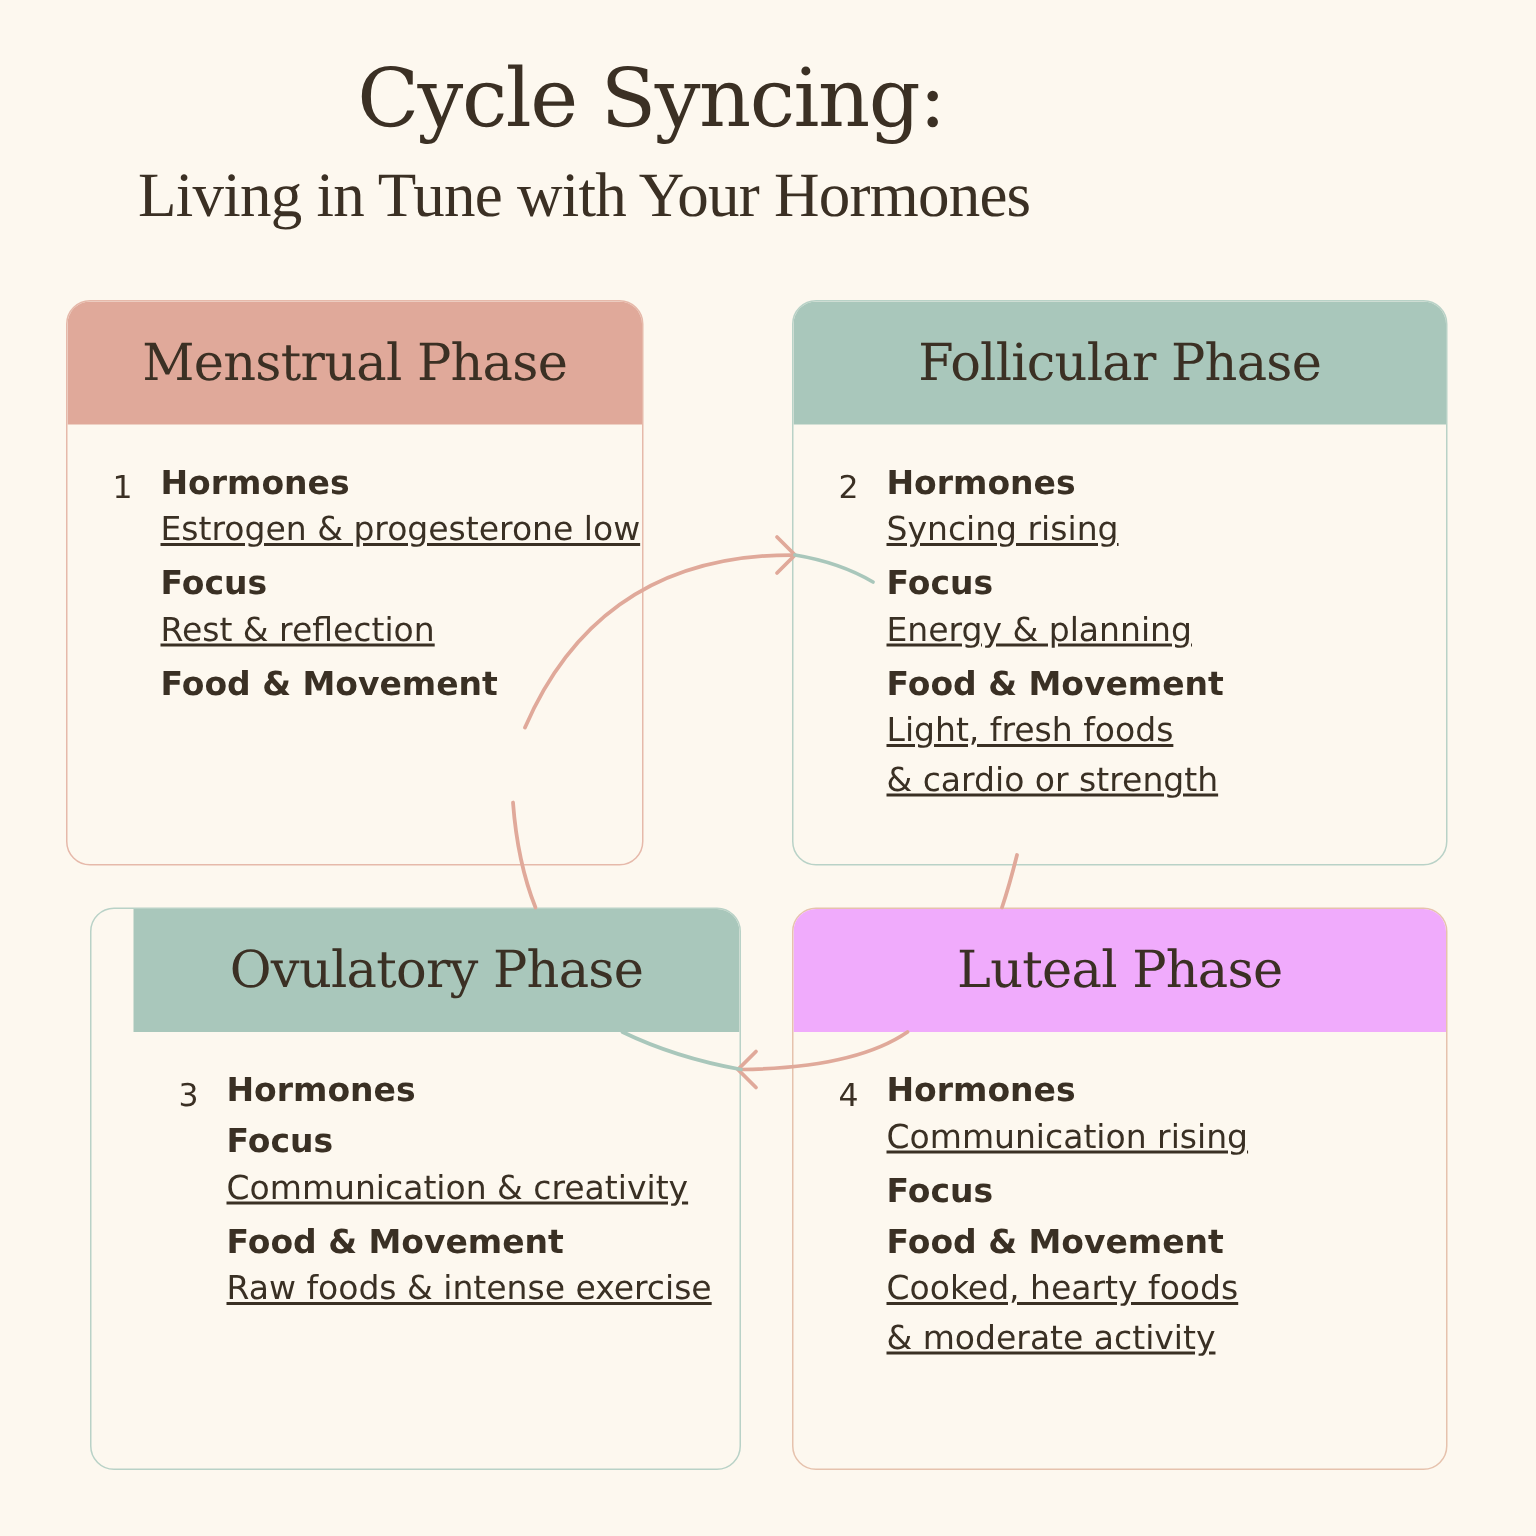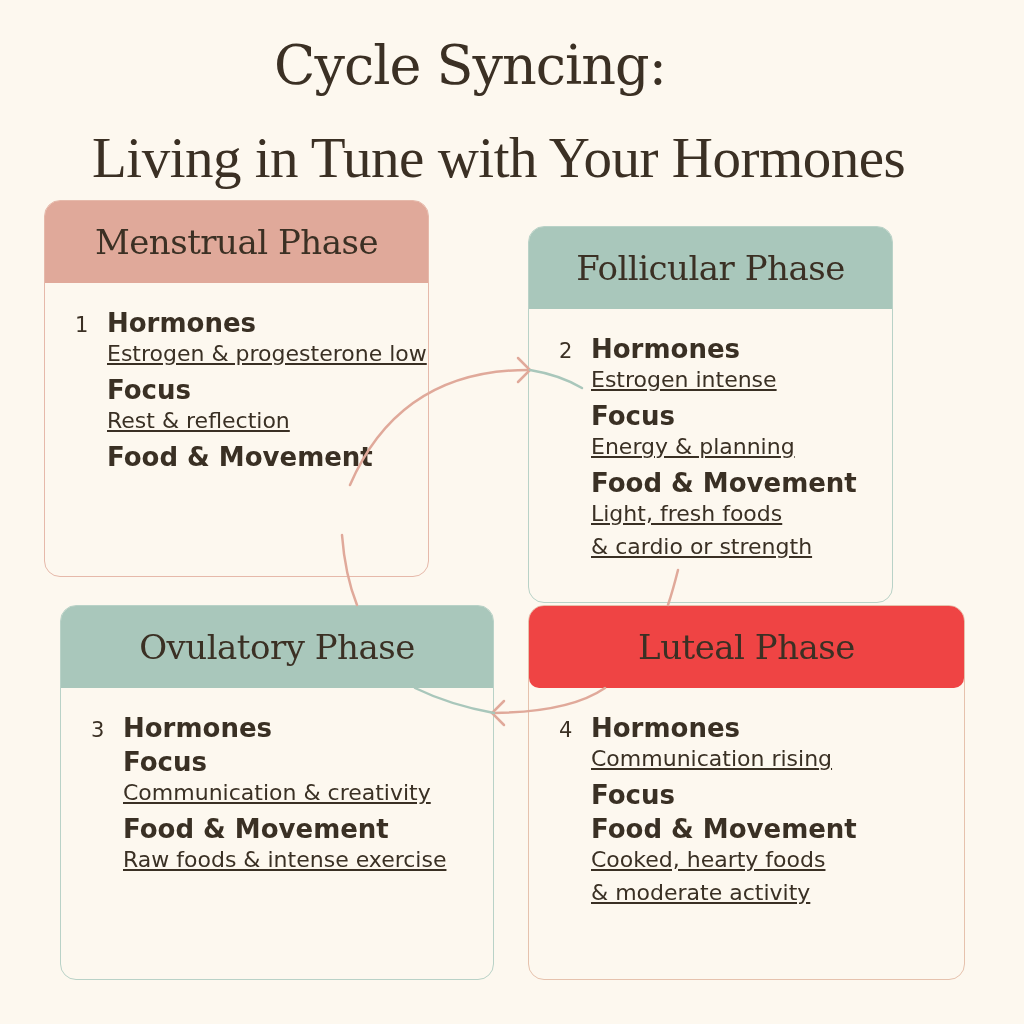--- a/index.html
+++ b/index.html
@@ -5,44 +5,44 @@
   html, body { margin:0; padding:0; }
   body {
     width:1024px; height:1024px; position:relative; overflow:hidden;
     background:#fdf8ef;
     color:#3a3024;
     font-family:"DejaVu Sans", sans-serif;
   }
   .title {
     position:absolute; left:0; top:34px; width:868px; text-align:center;
     font-family:"DejaVu Serif", serif; font-size:54px; line-height:64px;
-    color:#3b3024; letter-spacing:-1px;padding-left:36px;
+    color:#3b3024; letter-spacing:-1px;
   }
   .subtitle {
-    position:absolute; left:92px; top:128px; width:860px;
-    font-family:"Liberation Serif", serif; font-size:57px; line-height:60px;
+    position:absolute; left:92px; top:101px; width:860px;
+    font-family:"Liberation Serif", serif; font-size:42px; line-height:60px;
     color:#3b3024; letter-spacing:-0.5px;
   }
   .card {
     position:absolute; box-sizing:border-box;
     background:#fdf8ef; border-radius:16px; overflow:hidden;
     border:1.5px solid;
   }
   .card-head {
     height:82px; display:flex; align-items:center; justify-content:center;
     font-family:"DejaVu Serif", serif; font-size:34px; color:#3b3024;
     letter-spacing:-0.5px;
   }
   .card-body { position:relative; padding:20px 0 0 62px; }
   .num {
     position:absolute; left:30px; top:30px;
     font-size:21px; color:#3b3024;
   }
   .label {
-    font-weight:bold; font-size:26px; line-height:28px; color:#3a3024;
+    font-weight:bold; font-size:22px; line-height:28px; color:#3a3024;
     margin-top:6px;
   }
   .val {
     font-size:22px; line-height:33px; color:#3a3024; white-space:pre-line;text-decoration:underline;
   }
   .arrows { position:absolute; left:0; top:0; width:1024px; height:1024px; pointer-events:none; }
 </style>
 </head>
 <body>
 
@@ -54,48 +54,48 @@
   <div class="card-body">
     <div class="num">1</div>
     <div class="label">Hormones</div>
     <div class="val">Estrogen &amp; progesterone low</div>
     <div class="label">Focus</div>
     <div class="val">Rest &amp; reflection</div>
     <div class="label">Food &amp; Movement</div>
   </div>
 </div>
 
-<div class="card" style="left:528px; top:200px; width:365px; height:377px; border-color:#b9d2c7;margin-top:26px;">
+<div class="card" style="left:528px; top:200px; width:437px; height:377px; border-color:#b9d2c7;">
   <div class="card-head" style="background:#a9c7bb;">Follicular Phase</div>
   <div class="card-body">
     <div class="num">2</div>
     <div class="label">Hormones</div>
-    <div class="val">Estrogen intense</div>
+    <div class="val">Syncing rising</div>
     <div class="label">Focus</div>
     <div class="val">Energy &amp; planning</div>
     <div class="label">Food &amp; Movement</div>
     <div class="val">Light, fresh foods
 &amp; cardio or strength</div>
   </div>
 </div>
 
-<div class="card" style="left:60px; top:605px; width:434px; height:375px; border-color:#b9d2c7;">
+<div class="card" style="left:60px; top:605px; width:434px; height:375px; border-color:#b9d2c7;padding-left:28px;">
   <div class="card-head" style="background:#a9c7bb;">Ovulatory Phase</div>
   <div class="card-body">
     <div class="num">3</div>
     <div class="label">Hormones</div>
     <div class="label">Focus</div>
     <div class="val">Communication &amp; creativity</div>
     <div class="label">Food &amp; Movement</div>
     <div class="val">Raw foods &amp; intense exercise</div>
   </div>
 </div>
 
 <div class="card" style="left:528px; top:605px; width:437px; height:375px; border-color:#e6c2ad;">
-  <div class="card-head" style="background:#ef4444;border-radius:10px;">Luteal Phase</div>
+  <div class="card-head" style="background:#f0abfc;">Luteal Phase</div>
   <div class="card-body">
     <div class="num">4</div>
     <div class="label">Hormones</div>
     <div class="val">Communication rising</div>
     <div class="label">Focus</div>
     <div class="label">Food &amp; Movement</div>
     <div class="val">Cooked, hearty foods
 &amp; moderate activity</div>
   </div>
 </div>

